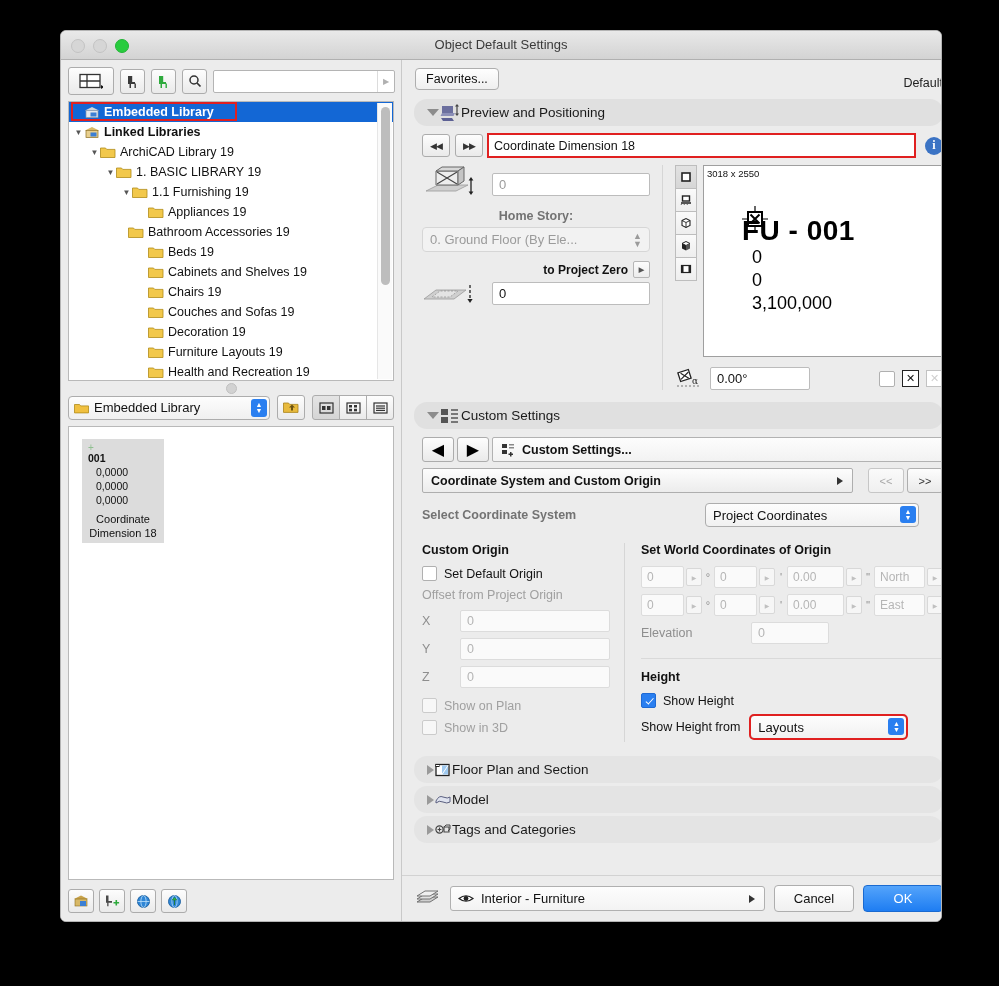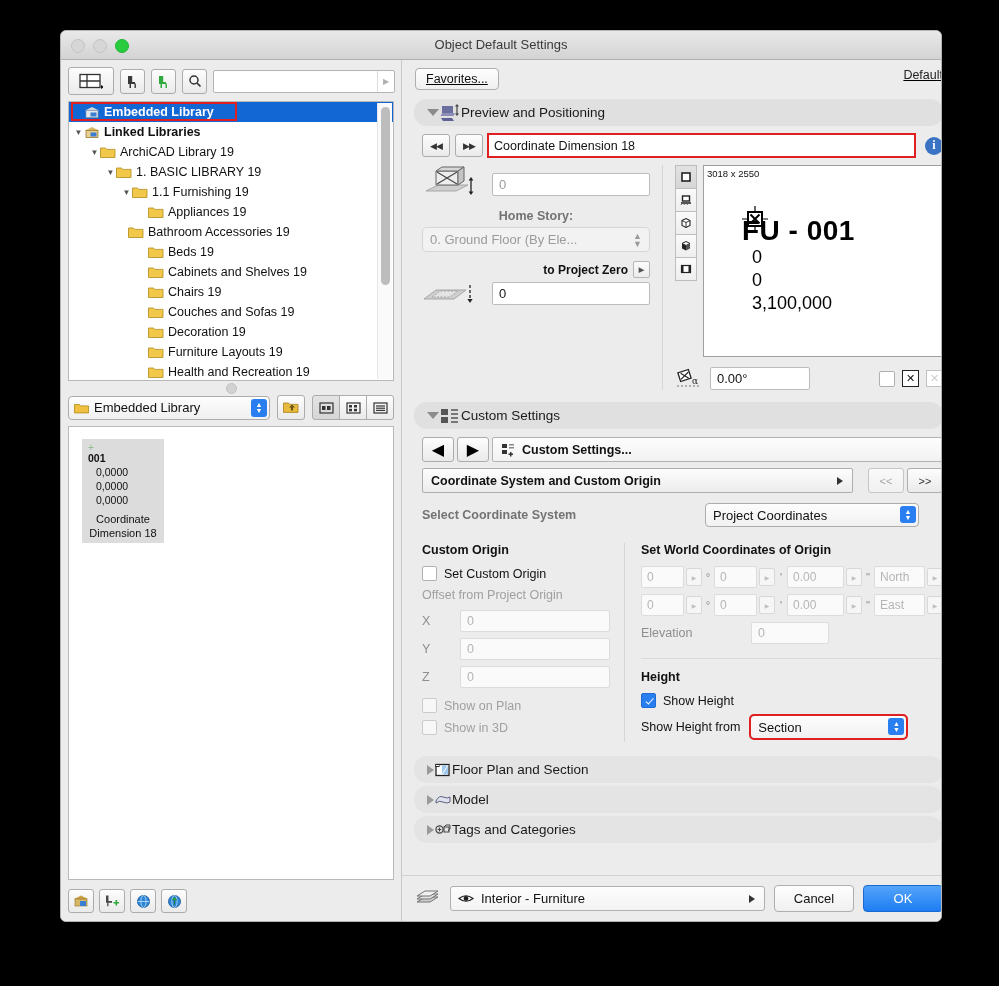--- a/index.html
+++ b/index.html
@@ -111,21 +111,21 @@
   .thumbimg .plus{color:#8fbf8f;font-size:10px;line-height:6px;margin-left:2px;}
   .thumbimg .num{font-weight:bold;font-size:10.5px;margin-left:2px;}
   .thumbimg .co{margin-left:10px;}
   .thumbcap{background:#dcdcdc;font-size:11px;line-height:14px;color:#111;padding:1px 2px 3px;}
 
   
   .lfooter{display:flex;gap:5px;padding:9px 7px;align-items:center;}
   .lfooter .btn{width:24px;height:22px;}
 
   
-  .rtop{display:flex;align-items:flex-start;justify-content:space-between;padding:8px 12px 9px 13px;text-decoration:underline;}
+  .rtop{display:flex;align-items:flex-end;justify-content:space-between;padding:8px 12px 9px 13px;}
   .fav{
     background:linear-gradient(#fefefe,#efefef);border:1px solid #aeaeae;border-radius:4px;
     font-size:12.5px;padding:3px 10px;color:#111;
   }
   .defaultlbl{font-size:12.5px;color:#222;}
 
   .rscroll{flex:1;overflow:hidden;padding:0 12px;}
 
   
   .sechdr{
@@ -753,21 +753,21 @@
             <span>Project Coordinates</span>
             <span class="stepper">▲<br>▼</span>
           </div>
         </div>
 
         <div class="twocol">
           <div class="colA">
             <div class="grphdr">Custom Origin</div>
             <div class="ckrow">
               <div class="ck"></div>
-              <div class="cklbl">Set Custom Origin</div>
+              <div class="cklbl">Set Default Origin</div>
             </div>
             <div class="cklbl dim" style="margin:4px 0 8px">Offset from Project Origin</div>
 
             <div class="xyzrow">
               <div class="xyzlbl">X</div>
               <div class="xyzf">
                   <span>0</span>
                 </div>
             </div>
             <div class="xyzrow">
@@ -850,21 +850,21 @@
             <div class="divline"></div>
 
             <div class="grphdr">Height</div>
             <div class="ckrow">
               <div class="ck on"></div>
               <div class="cklbl">Show Height</div>
             </div>
             <div class="hgtrow">
               <div class="cklbl">Show Height from</div>
               <div class="hgtpop redbox">
-                <span>Section</span>
+                <span>Layouts</span>
                 <span class="stepper">▲<br>▼</span>
               </div>
             </div>
           </div>
         </div>
 
         <div style="margin-top:14px">
           <div class="sechdr collapsed">
             <div class="tr-r"></div>
             <svg width="18" height="16" viewBox="0 0 18 16">

